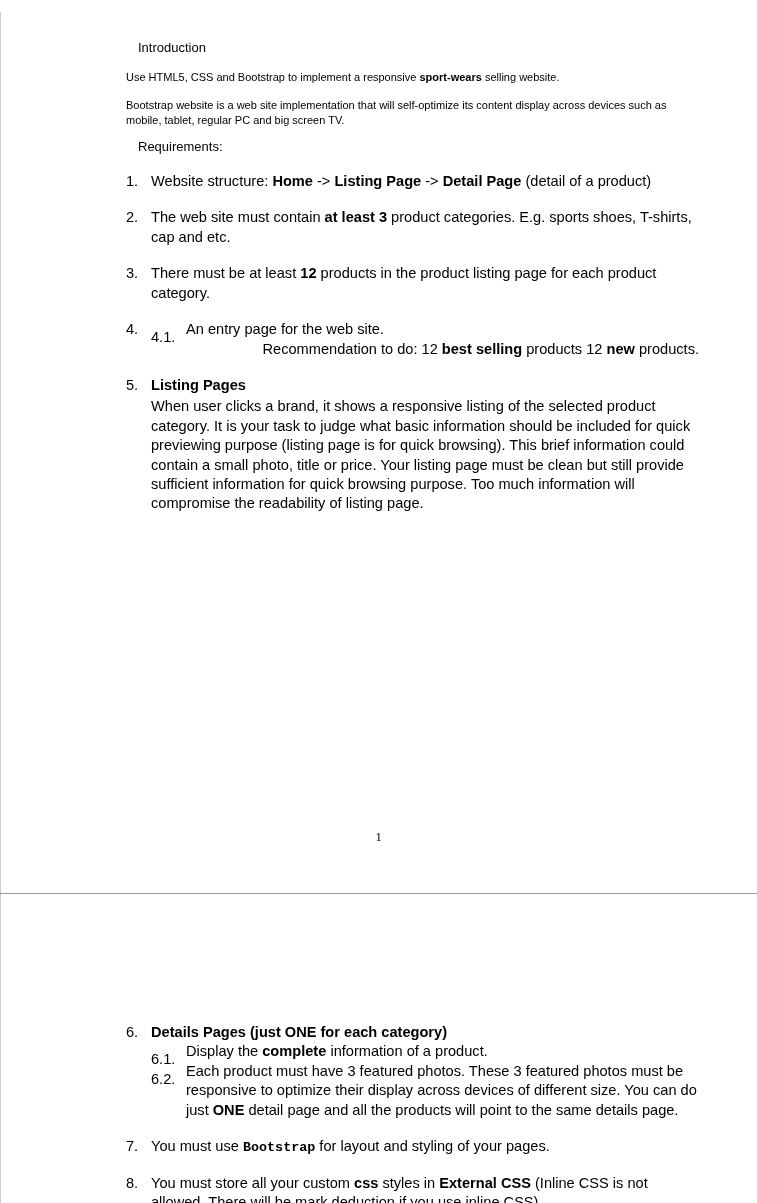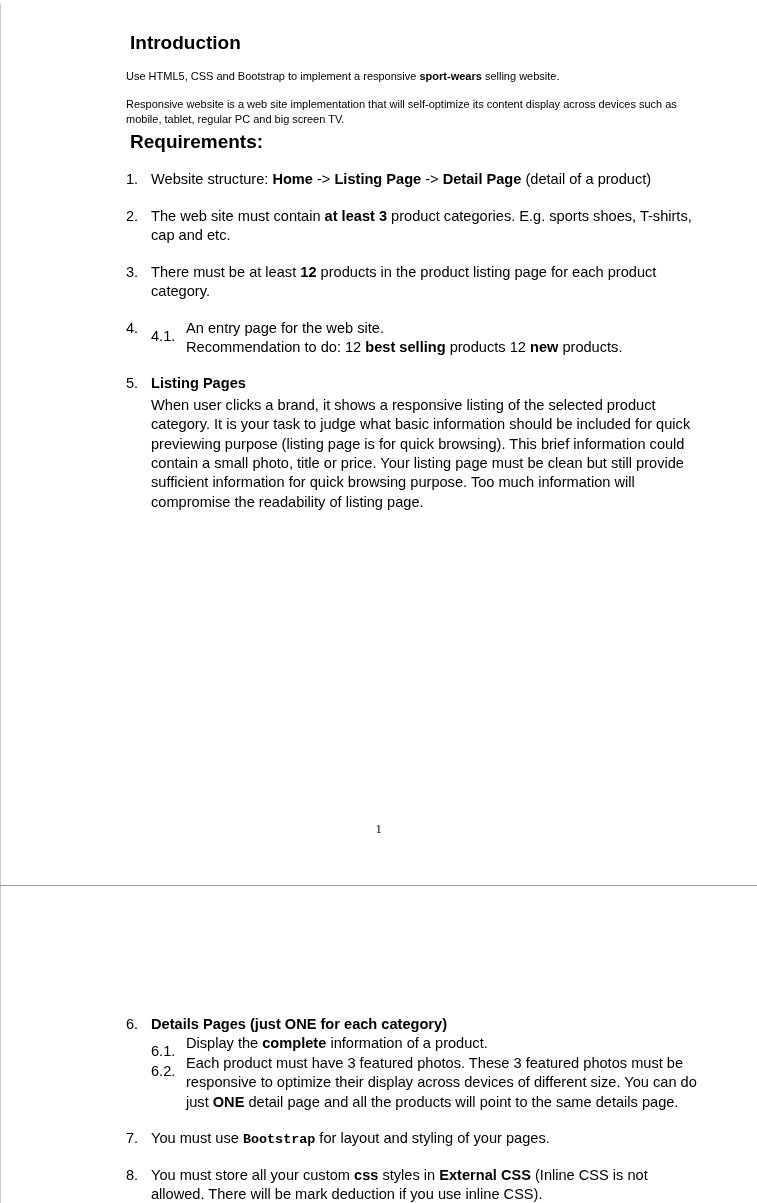--- a/index.html
+++ b/index.html
@@ -38,23 +38,23 @@
     top: 0;
     bottom: 0;
     width: 1px;
     background: #cccccc;
   }
   .content {
     margin-left: 126px;
     margin-right: 58px;
   }
   h1.sect {
-    font-size: 19px;
-    font-weight: bold;
-    margin: 4px;
+    font-size: 13px;
+    font-weight: normal;
+    margin: 12px;
     line-height: 1.2;
   }
   .sect-intro {
     padding-top: 28px;
   }
   p.body {
     font-size: 11px;
     line-height: 1.33;
     margin: 14px 0 0 0;
   }
@@ -93,20 +93,21 @@
   }
   .sub-row .snum {
     position: absolute;
     left: 0;
     top: 8px;
     width: 33px;
     text-align: left;
   }
   .sub-cont {
     padding-left: 35px;
+    text-align: right;
   }
   b {
     font-weight: bold;
   }
   .mono {
     font-family: "Liberation Mono", monospace;
     font-weight: bold;
     font-size: 13.4px;
   }
   .para-block {
@@ -135,21 +136,21 @@
 <div class="page-wrap">
 
   <div class="page page-1">
     <div class="left-margin-line"></div>
     <div class="content">
 
       <h1 class="sect sect-intro">Introduction</h1>
 
       <p class="body"><span>Use HTML5, CSS and Bootstrap to implement a responsive </span><b>sport-wears</b><span> selling website.</span></p>
 
-      <p class="body">Responsive website is a web site implementation that will self-optimize its content display across devices such as mobile, tablet, regular PC and big screen TV.</p>
+      <p class="body">Bootstrap website is a web site implementation that will self-optimize its content display across devices such as mobile, tablet, regular PC and big screen TV.</p>
 
       <h1 class="sect sect-req">Requirements:</h1>
 
       <ol class="main">
 
         <li class="first">
           <span class="num">1.</span>
           <span><span>Website structure: </span><b>Home</b><span> -&gt; </span><b>Listing Page</b><span>  -&gt; </span><b>Detail Page</b><span> (detail of a product)</span></span>
         </li>
 

